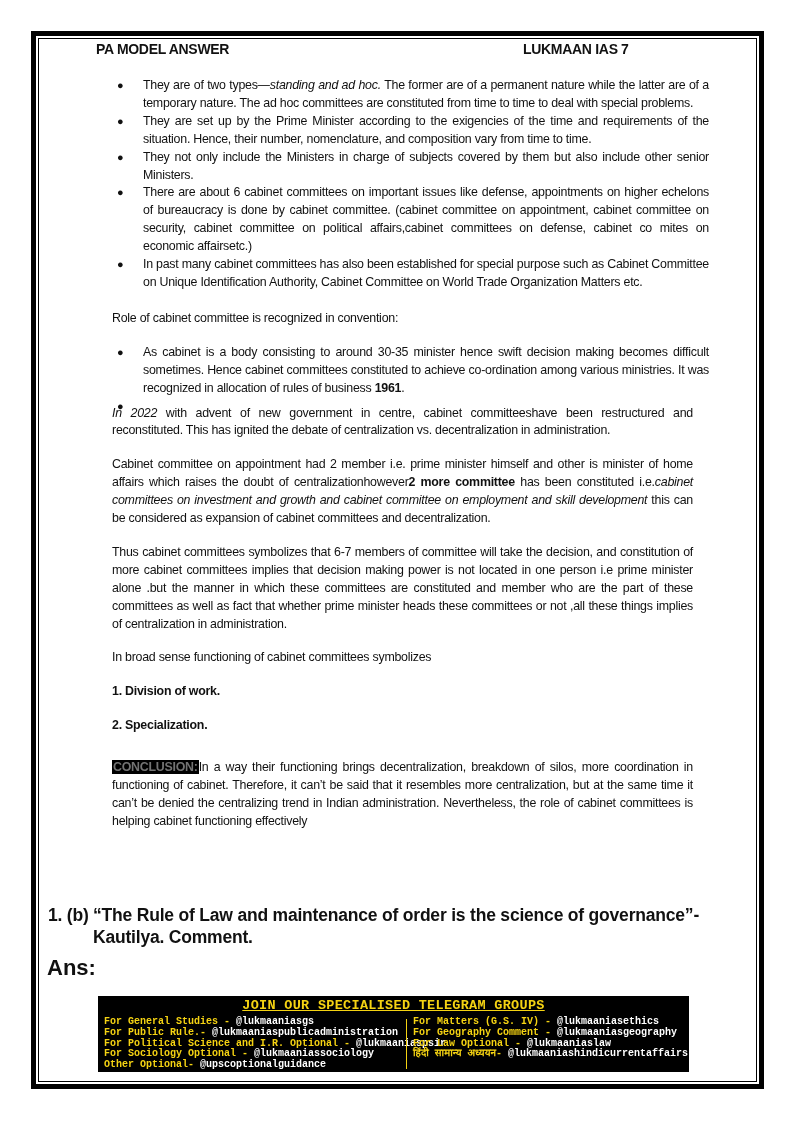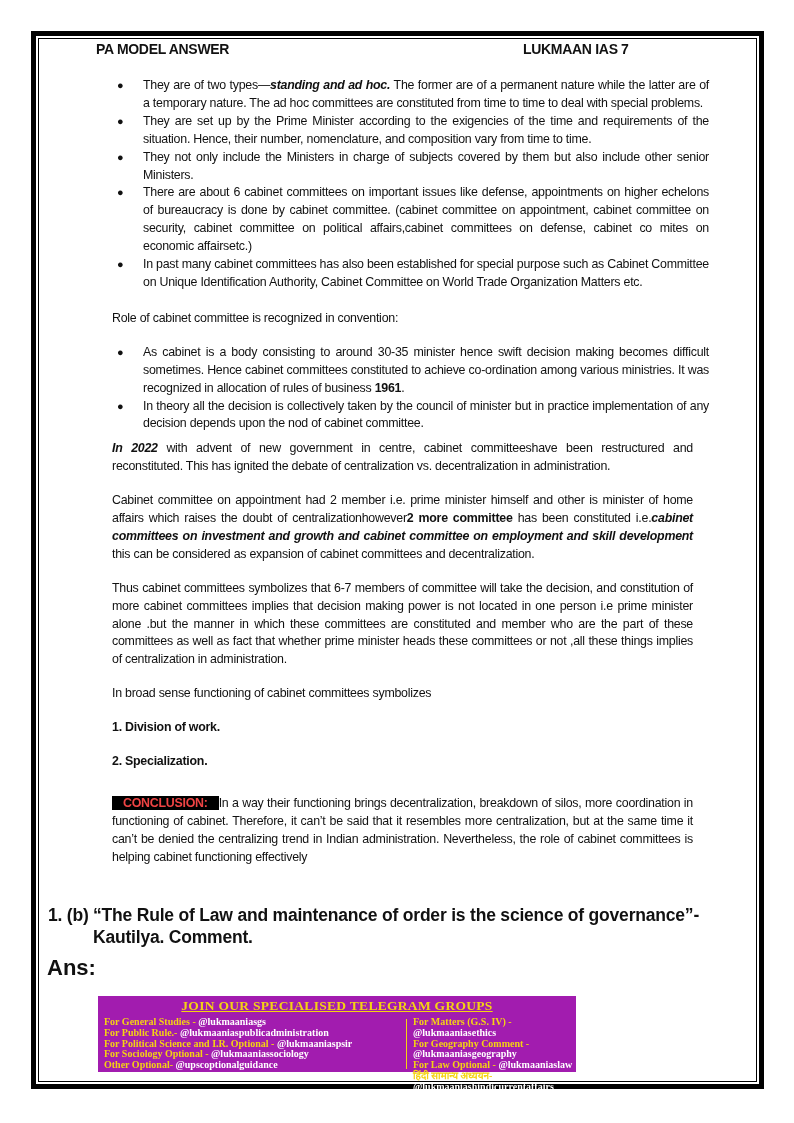--- a/index.html
+++ b/index.html
@@ -14,29 +14,29 @@
                font-size: 12.4px; line-height: 17.9px; letter-spacing: -0.25px; }
     .hdr { position: relative; height: 18px; font-weight: bold; font-size: 14px; letter-spacing: -0.3px; }
     .hdr .left { position: absolute; left: 0; top: 2px; }
     .hdr .right { position: absolute; left: 427px; top: 2px; }
     .hdr .pg { position: absolute; left: 525px; top: 2px; }
     ul.blist { list-style: none; margin: 0; padding: 0; }
     ul.blist li { position: relative; padding-left: 47px; text-align: justify; }
     ul.blist li .bullet { position: absolute; left: 21px; top: 0; font-size: 11px; }
     .p { text-align: justify; margin: 16px; }
     .b { font-weight: bold; }
-    .bi { font-weight: bold; font-style: italic; }
-    .concl { background: #000; color: #ef4444; font-weight: bold; padding: 0 11px; }
+    .bi { font-weight: normal; font-style: italic; }
+    .concl { background: #000; color: #737373; font-weight: bold; padding: 0 1px; }
     .qtitle { position: absolute; left: 48px; top: 904px; width: 660px;
               font-weight: bold; font-size: 17.5px; line-height: 22px; letter-spacing: -0.2px; }
     .qtitle .num { position: absolute; left: 0; top: 0; }
     .qtitle .txt { position: absolute; left: 45px; top: 0; width: 620px; }
     .ans { position: absolute; left: 47px; top: 955px; font-weight: bold; font-size: 22px; }
-    .banner { position: absolute; left: 98px; top: 996px; width: 478px; height: 76px;
-              background: #a21caf; color: #fff; font-family: Liberation Serif, serif; }
+    .banner { position: absolute; left: 98px; top: 996px; width: 591px; height: 76px;
+              background: #000000; color: #fff; font-family: Liberation Mono, monospace; }
     .banner .title { position: absolute; left: 0; right: 0; top: 2px; text-align: center;
                      color: #f5d312; font-weight: bold; font-size: 13.5px; text-decoration: underline;
                      letter-spacing: 0.3px; }
     .banner .col { position: absolute; top: 21px; font-size: 10px; line-height: 10.8px; font-weight: bold; }
     .banner .col.left { left: 6px; }
     .banner .col.right { left: 315px; }
     .banner .divider { position: absolute; left: 308px; top: 23px; width: 1px; height: 50px; background: #f5d312; }
     .banner .lbl { color: #f5d312; }
     .banner .handle { color: #ffffff; }
   </style>
@@ -79,21 +79,20 @@
 
   <p class="p" style="margin-top:18px;">Role of cabinet committee is recognized in convention:</p>
 
   <ul class="blist">
     <li>
       <span class="bullet">●</span>
       <span>As cabinet is a body consisting to around 30-35 minister hence swift decision making becomes difficult sometimes. Hence cabinet committees constituted to achieve co-ordination among various ministries. It was recognized in allocation of rules of business </span><span class="b">1961</span><span>.</span>
     </li>
     <li>
       <span class="bullet">●</span>
-      <span>In theory all the decision is collectively taken by the council of minister but in practice implementation of any decision depends upon the nod of cabinet committee.</span>
     </li>
   </ul>
 
   <p class="p" style="margin-top:7px;">
     <span class="bi">In 2022</span><span> with advent of new government in centre, cabinet committeeshave been restructured and reconstituted. This has ignited the debate of centralization vs. decentralization in administration.</span>
   </p>
 
   <p class="p" style="margin-top:7px;">
     <span>Cabinet committee on appointment had 2 member i.e. prime minister himself and other is minister of home affairs which raises the doubt of centralizationhowever</span><span class="b">2 more committee</span><span> has been constituted i.e.</span><span class="bi">cabinet committees on investment and growth and cabinet committee on employment and skill development</span><span> this can be considered as expansion of cabinet committees and decentralization.</span>
   </p>

